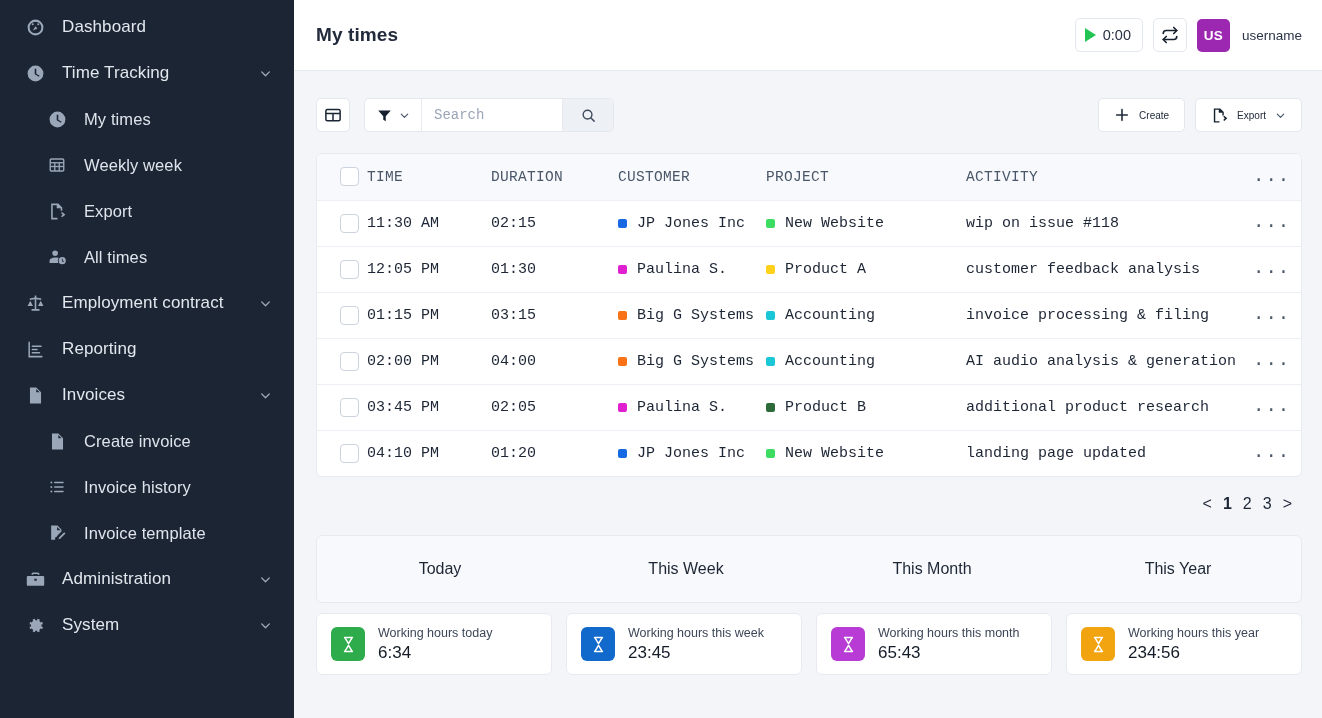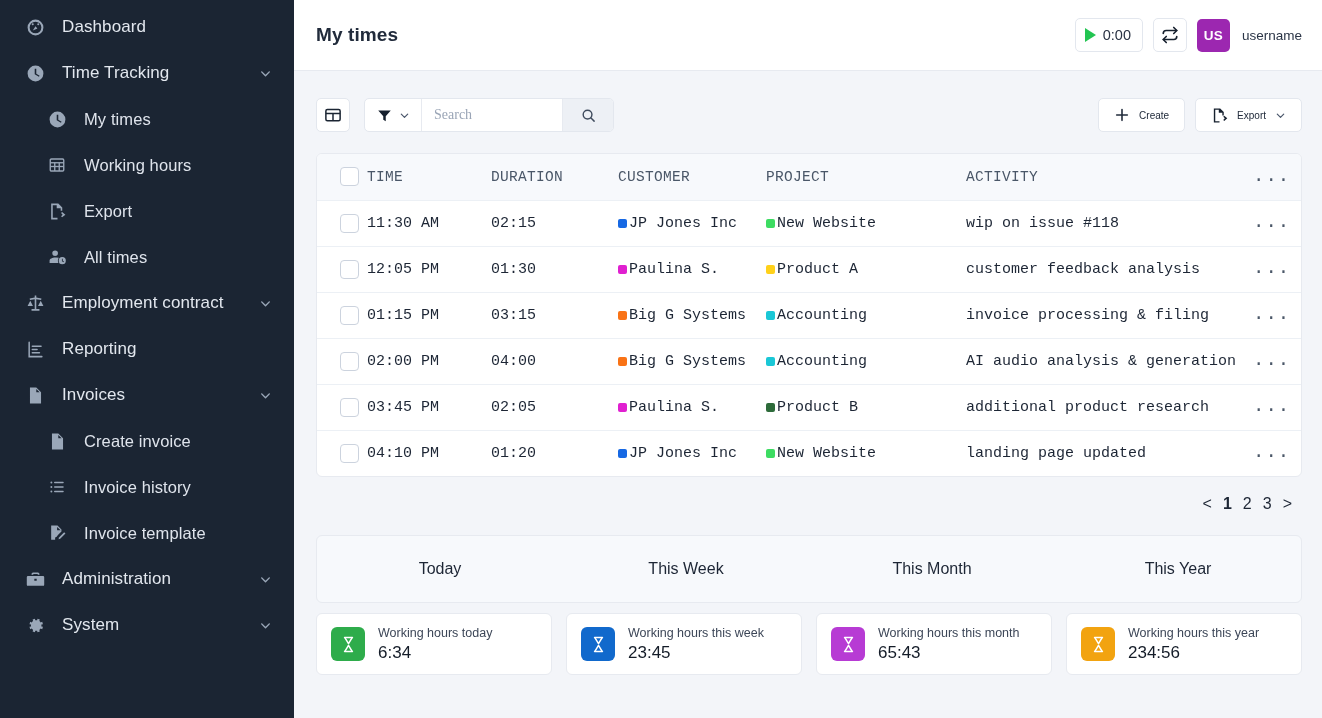--- a/index.html
+++ b/index.html
@@ -114,21 +114,21 @@
   }
   .filter-btn {
     display: flex; align-items: center; gap: 7px;
     padding: 0 11px 0 12px;
     border-right: 1px solid #e7eaf0;
     color: #16202e; cursor: pointer;
   }
   .search-input {
     width: 140px; border: none; outline: none;
     font-size: 14px; color: #1d4ed8;
-    font-family: Liberation Serif, serif;
+    font-family: Liberation Mono, monospace;
     padding: 0 12px;
   }
   .search-input::placeholder { color: #9aa5b6; }
   .search-go {
     width: 51px;
     background: #edf0f5;
     border-left: 1px solid #e7eaf0;
     display: flex; align-items: center; justify-content: center;
     color: #404c5e; cursor: pointer;
   }
@@ -177,21 +177,21 @@
   .c-dur  { width: 127px; }
   .c-cust { width: 148px; }
   .c-proj { width: 200px; }
   .c-act  { width: auto; }
   .c-menu { width: 48px; text-align: right; padding-right: 20px !important; }
   .chk {
     width: 19px; height: 19px;
     border: 1px solid #ccd3de; border-radius: 4px;
     background: #fff; display: block; cursor: pointer;
   }
-  .dotcell { display: flex; align-items: center; gap: 2px; }
+  .dotcell { display: flex; align-items: center; gap: 10px; }
   .dot { width: 9px; height: 9px; border-radius: 2px; flex: 0 0 9px; }
   .dots3 {
     color: #4a5768; font-size: 19px; line-height: 10px;
     letter-spacing: 1px; cursor: pointer; display: inline-block;
   }
 
   
   .pager {
     display: flex; justify-content: flex-end; align-items: center;
     gap: 11px;
@@ -277,21 +277,21 @@
       <div class="nav-item sub">
         <span class="nav-ico">
           <svg width="18" height="18" viewBox="0 0 24 24" fill="none" stroke="currentColor" stroke-width="1.8">
             <rect x="3" y="4" width="18" height="16" rx="1.5"></rect>
             <line x1="3" y1="9" x2="21" y2="9"></line>
             <line x1="3" y1="14" x2="21" y2="14"></line>
             <line x1="9" y1="9" x2="9" y2="20"></line>
             <line x1="15" y1="9" x2="15" y2="20"></line>
           </svg>
         </span>
-        <span class="nav-label">Working hours</span>
+        <span class="nav-label">Weekly week</span>
       </div>
       <div class="nav-item sub">
         <span class="nav-ico">
           <svg width="19" height="19" viewBox="0 0 24 24" fill="currentColor">
             <path d="M4 2h9l5 5v4h-2V8h-5V4H6v16h6v2H4z"></path>
             <path d="M13.5 16h5l-2-2 1.3-1.3L22 16l-4.2 3.3L16.5 18l2-2h-5z"></path>
           </svg>
         </span>
         <span class="nav-label">Export</span>
       </div>

